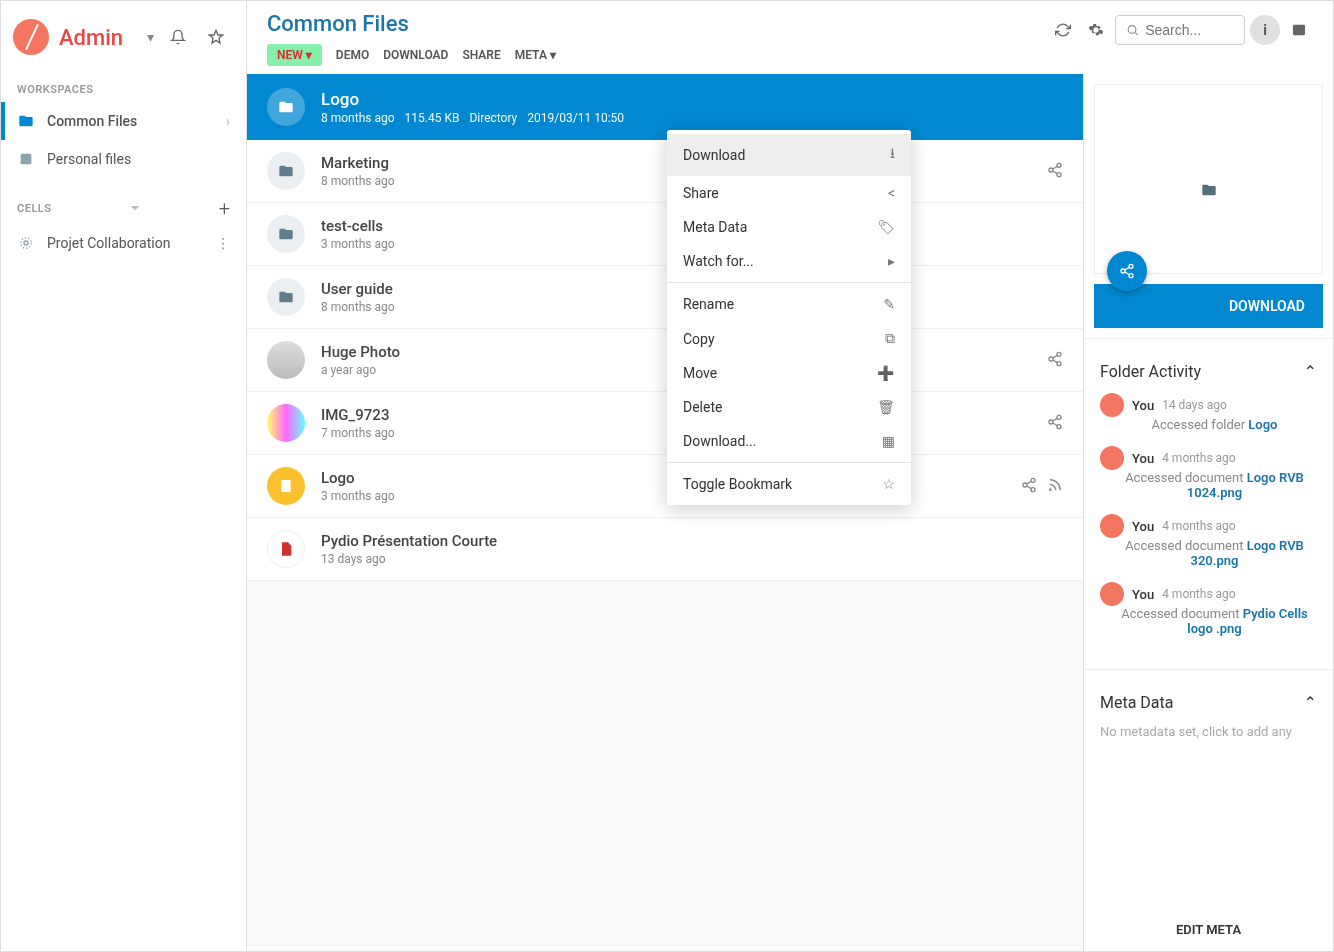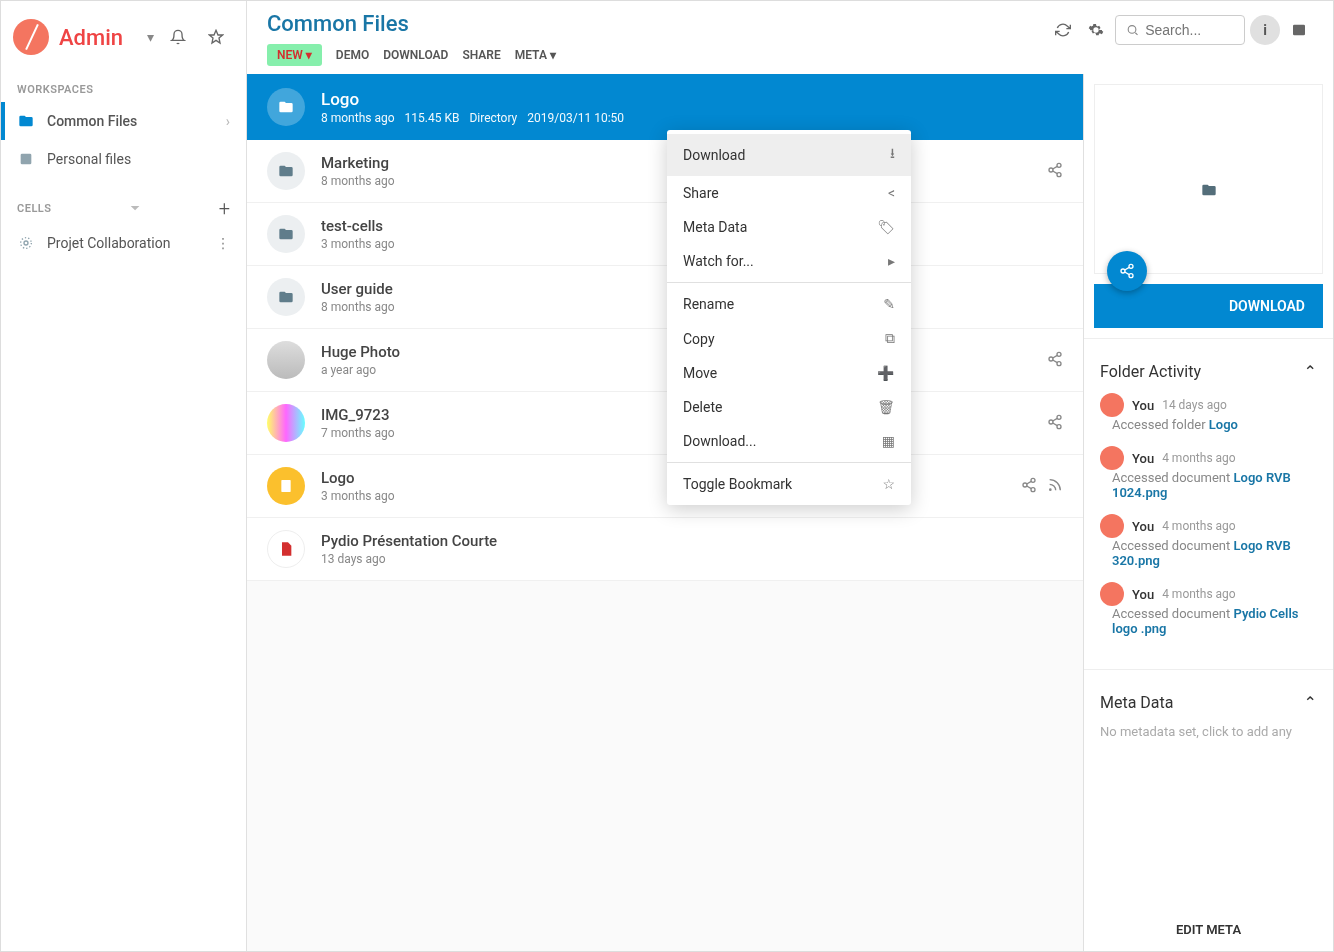--- a/index.html
+++ b/index.html
@@ -50,21 +50,21 @@
 .ctx-item.hover { background:#eee;}
 .ctx-sep { height:1px; background:#e0e0e0; margin:4px 0;}
 .ctx-icon { color:#777; font-size:14px;}
 .rightpanel { width:250px; background:#fff; border-left:1px solid #e0e0e0; display:flex; flex-direction:column; overflow:hidden;}
 .preview { height:190px; background:#fff; display:flex; align-items:center; justify-content:center; position:relative; margin:10px; border:1px solid #eee;}
 .big-folder { color:#546e7a; font-size:56px;}
 .share-fab { position:absolute; left:12px; bottom:-18px; width:40px; height:40px; border-radius:50%; background:#0288d1; color:#fff; display:flex; align-items:center; justify-content:center; box-shadow:0 2px 6px rgba(0,0,0,.3);}
 .dl-bar { background:#0288d1; color:#fff; text-align:right; padding:14px 18px; font-weight:600; font-size:14px; margin:0 10px 10px;}
 .panel-sec { padding:23px 16px; border-top:1px solid #eee;}
 .panel-head { display:flex; justify-content:space-between; align-items:center; font-size:16px; color:#333; margin-bottom:12px;}
-.activity { display:flex; flex-direction:column; gap:4px; font-size:13px;}
+.activity { display:flex; flex-direction:column; gap:4px; font-size:13px;text-align:center;}
 .act-row { display:flex; gap:8px; align-items:center;}
 .avatar { width:24px; height:24px; border-radius:50%; background:#f47560;}
 .act-user { font-weight:500; color:#333;}
 .act-time { color:#999; font-size:12px;}
 .act-desc { color:#888; font-size:13px; margin-left:12px; margin-bottom:10px;}
 .link { color:#1976a6; font-weight:600;}
 .meta-empty { color:#aaa; font-size:13px;}
 .edit-meta { text-align:center; font-weight:600; font-size:13px; padding:14px 18px; color:#333;}
 svg { width:16px; height:16px; }
 .sb-item .arrow { margin-left:auto; color:#bbb;}

